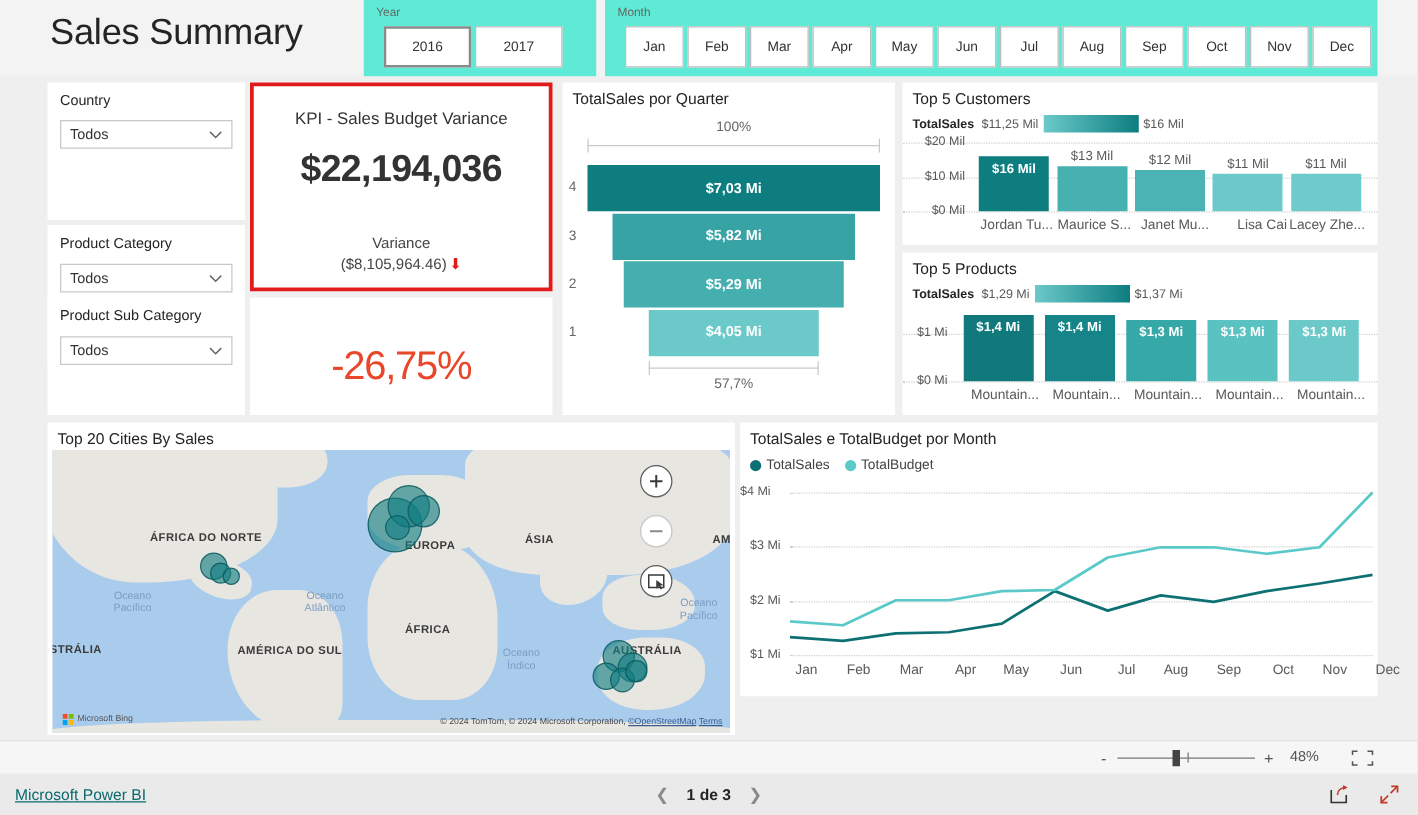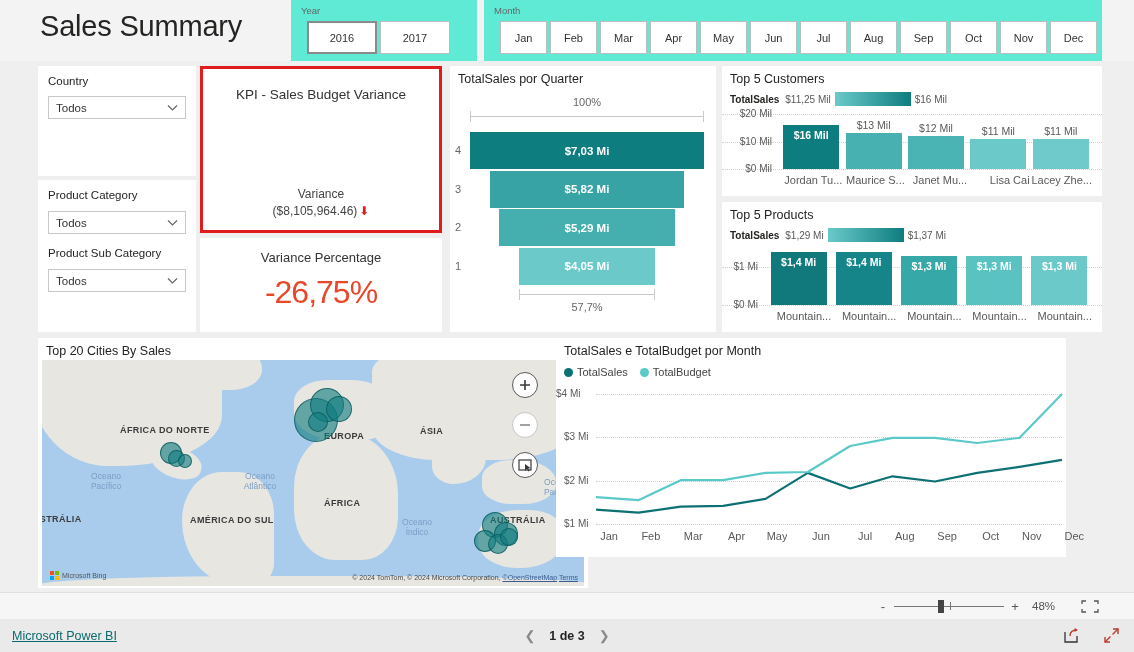--- a/index.html
+++ b/index.html
@@ -183,21 +183,21 @@
     display: flex; align-items: center; font-size: 7px; color: #555;
   }
   .bing-sq { width: 9px; height: 9px; margin-right: 3px; position: relative; }
   .map-attrib {
     position: absolute; right: 6px; bottom: 5px;
     font-size: 7px; color: #4a4a4a; white-space: nowrap;
   }
   .map-attrib a { color: #3b5d8f; }
 
   
-  #line-panel { left: 556px; top: 338px; width: 510px; height: 219px; }
+  #line-panel { left: 592px; top: 338px; width: 510px; height: 219px; }
   .line-legend {
     position: absolute; left: 8px; top: 28px;
     display: flex; align-items: center; font-size: 11px; color: #444;
   }
   .lg-item { display: flex; align-items: center; margin-right: 12px; }
   .lg-dot { width: 9px; height: 9px; border-radius: 50%; margin-right: 4px; }
 
   
   .statusbar {
     position: absolute; left: 0; top: 592px; width: 1134px; height: 27px;
@@ -335,32 +335,32 @@
         <span class="chev">
           <svg width="11" height="8" viewBox="0 0 11 8">
               <path d="M1 1.5 L5.5 6 L10 1.5" fill="none" stroke="#666" stroke-width="1.2"></path>
             </svg>
         </span>
       </div>
     </div>
 
     <div class="panel" id="kpi-card">
       <div class="kpi-title">KPI - Sales Budget Variance</div>
+      <div class="kpi-value">$22,194,036</div>
       <div class="kpi-foot">
         <div class="kpi-col">
           <div class="cap">Variance</div>
           <div class="val">
             <span>($8,105,964.46)</span><span class="down-arrow">⬇</span>
           </div>
         </div>
       </div>
     </div>
 
     <div class="panel" id="variance-card">
-      <div class="vp-title">Variance Percentage</div>
       <div class="vp-value">-26,75%</div>
     </div>
 
     <div class="panel" id="funnel-panel">
       <div class="panel-title">TotalSales por Quarter</div>
       <div class="funnel-area" id="funnel-area">
           <div class="funnel-top-label" style="left: 20px; top: 6px; width: 234px;">100%</div>
           <div class="meas-line" style="left: 20px; top: 26px; width: 234px;"></div>
           <div class="meas-tick" style="left: 20px; top: 21px; height: 11px;"></div>
           <div class="meas-tick" style="left: 253px; top: 21px; height: 11px;"></div>

